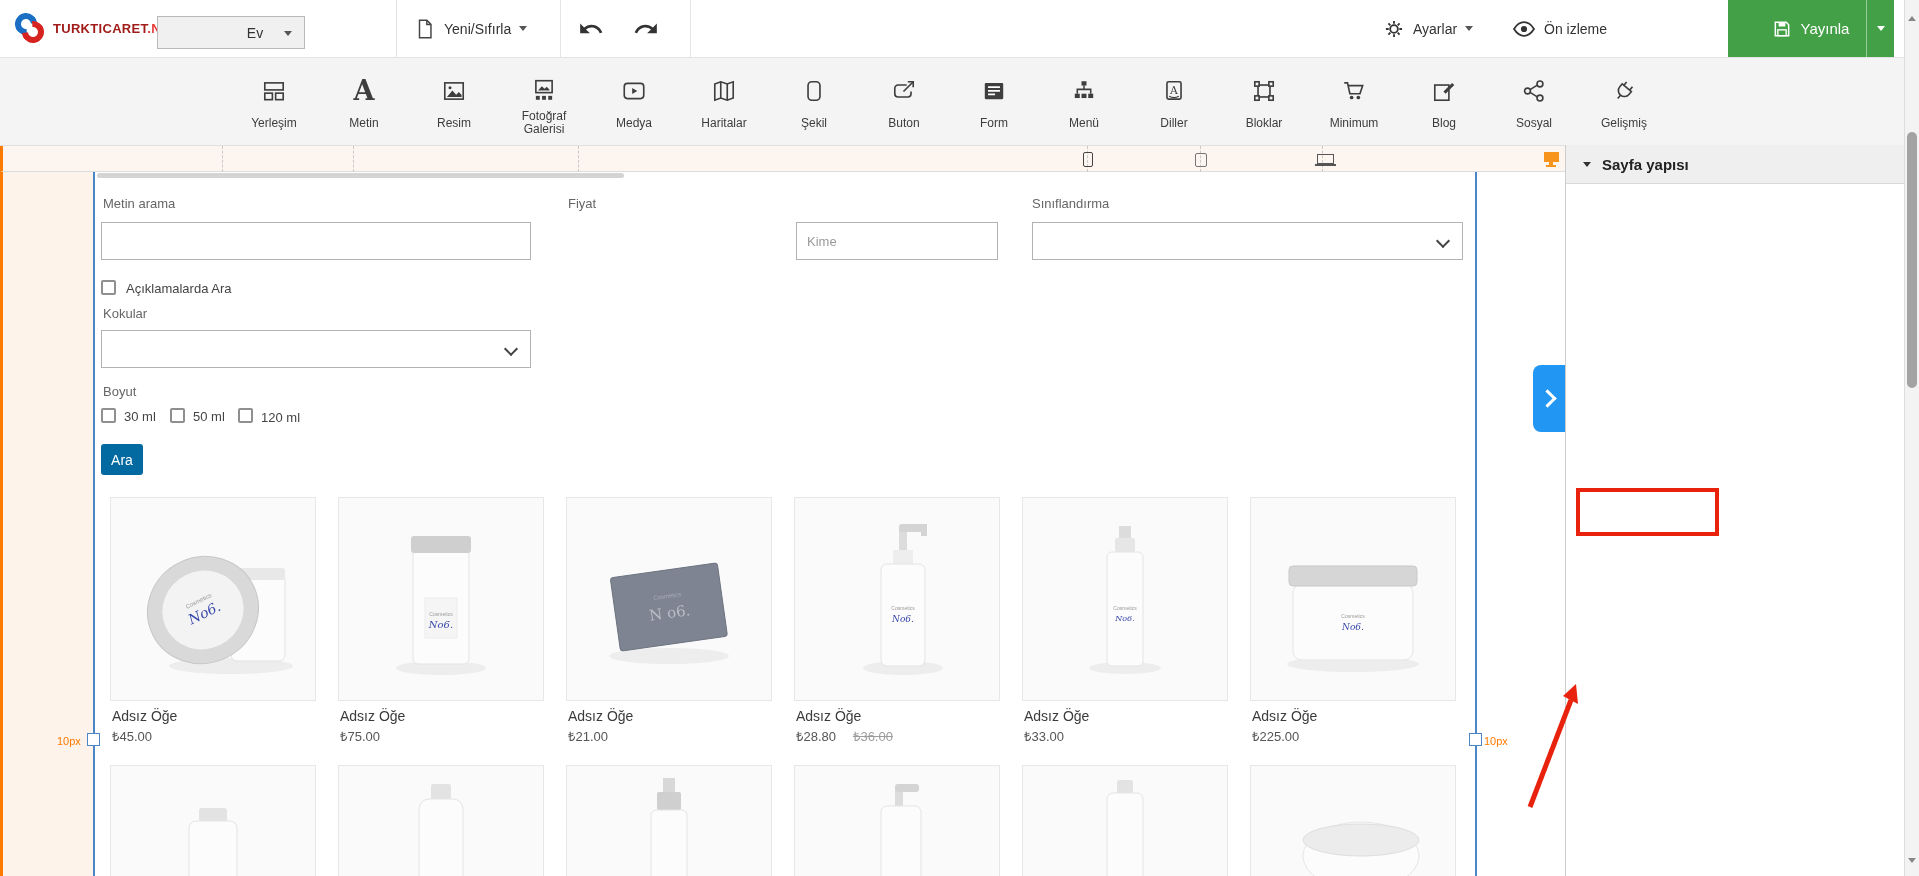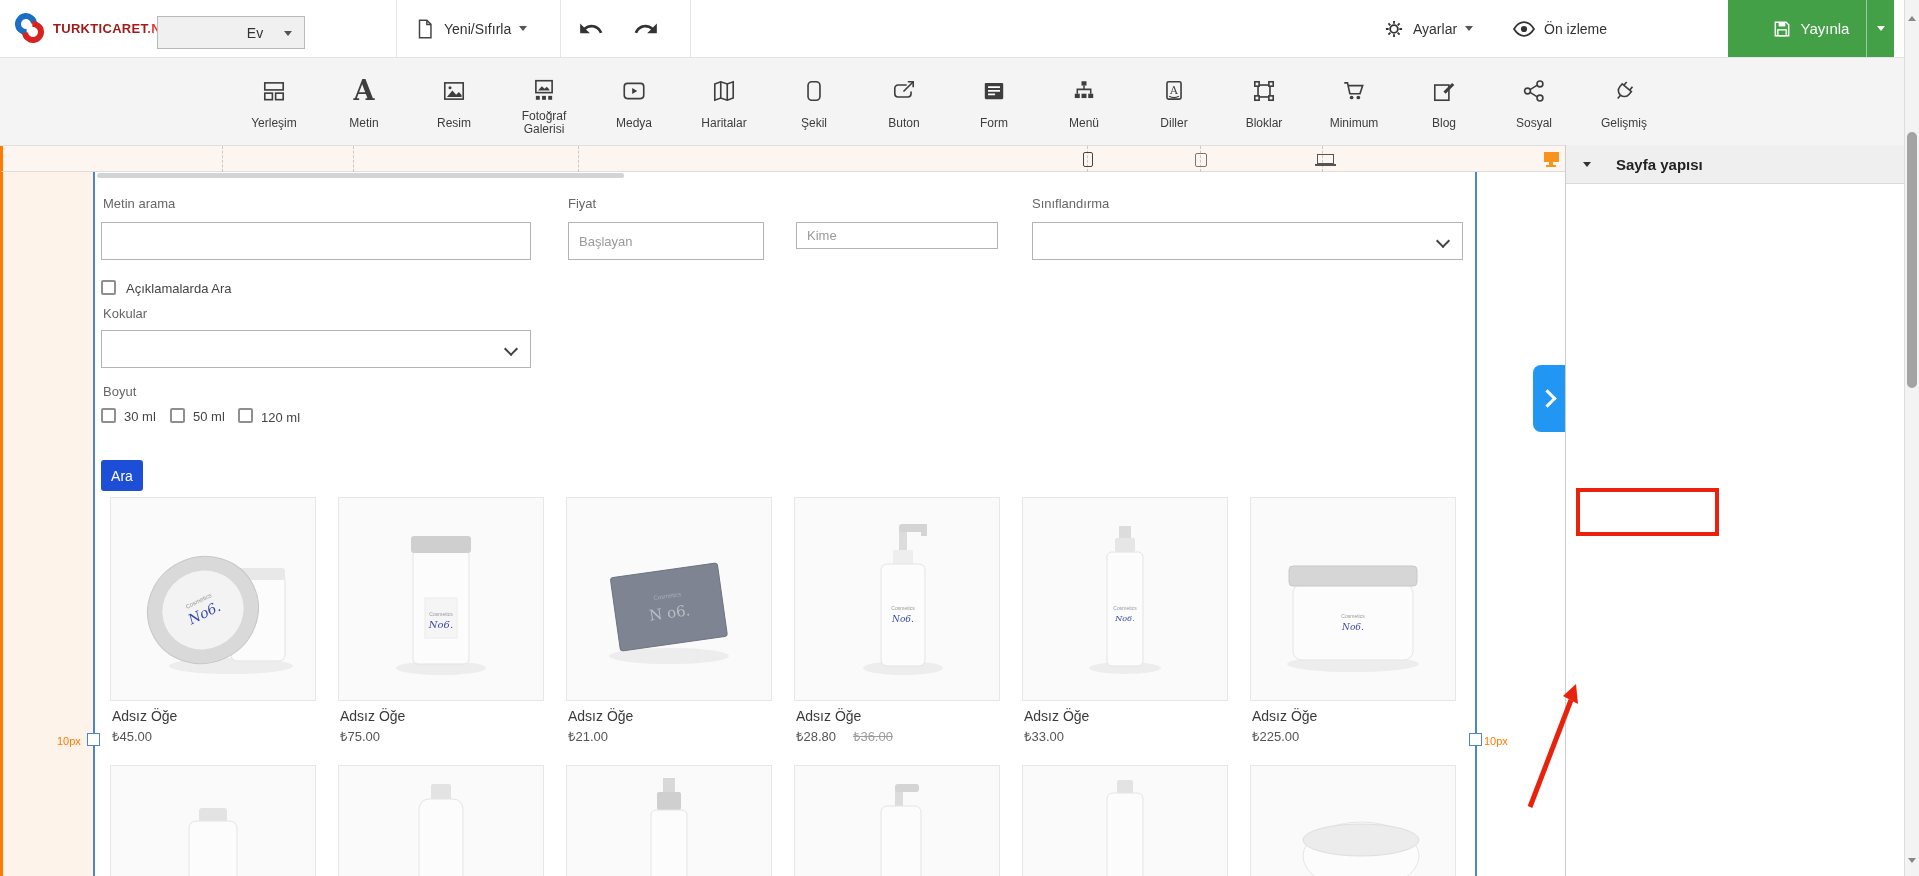--- a/index.html
+++ b/index.html
@@ -31,37 +31,37 @@
   .leftmargin{position:absolute;left:0;top:172px;width:93px;height:704px;background:#fdf3ea;border-left:3px solid #ff7a00;box-sizing:border-box;}
   .blueline{position:absolute;top:172px;width:2px;height:704px;background:#4a86c8;}
   .lbl{position:absolute;font-size:13px;color:#666;}
   .inp{position:absolute;background:#fff;border:1px solid #b3b3b3;font-size:13px;color:#333;padding:0 10px;box-sizing:border-box;outline:none;font-family:"Liberation Sans",sans-serif;}
   input.inp::placeholder{color:#9a9a9a;}
   .chev{position:absolute;width:8px;height:8px;border-right:2px solid #444;border-bottom:2px solid #444;transform:rotate(45deg);}
   .cbx{position:absolute;width:15px;height:15px;border:2px solid #8f8f8f;border-radius:2px;background:#fff;box-sizing:border-box;cursor:pointer;}
   .cbx.on{background:#1e78e8;border-color:#1e78e8;}
   .cbx.on::after{content:"";position:absolute;left:3px;top:0px;width:4px;height:8px;border:solid #fff;border-width:0 2px 2px 0;transform:rotate(40deg);}
   .cblabel{position:absolute;font-size:13px;color:#444;}
-  .arabtn{position:absolute;left:101px;top:444px;width:42px;height:31px;background:#1d4ed8;color:#fff;border:none;border-radius:3px;font-size:14px;cursor:pointer;font-family:"Liberation Sans",sans-serif;margin-top:16px;}
+  .arabtn{position:absolute;left:101px;top:444px;width:42px;height:31px;background:#0369a1;color:#fff;border:none;border-radius:3px;font-size:14px;cursor:pointer;font-family:"Liberation Sans",sans-serif;}
   .card{position:absolute;width:206px;height:204px;background:#fafafa;border:1px solid #e7e7e7;box-sizing:border-box;overflow:hidden;cursor:pointer;}
   .card2{position:absolute;top:765px;width:206px;height:140px;background:#fafafa;border:1px solid #e7e7e7;box-sizing:border-box;overflow:hidden;cursor:pointer;}
   .ptitle{position:absolute;font-size:14px;font-weight:normal;color:#3b3b3b;}
   .pprice{position:absolute;font-size:13px;color:#555;}
   .pprice s{color:#9c9c9c;margin-left:17px;}
   .mark10{position:absolute;font-size:11px;color:#ff7a00;}
   .marksq{position:absolute;width:13px;height:13px;border:1px solid #4a86c8;background:#fff;box-sizing:border-box;}
   .topbarhandle{position:absolute;left:97px;top:173px;width:527px;height:5px;background:#d4d4d4;border-radius:3px;}
   
   .bluetab{position:absolute;left:1533px;top:365px;width:32px;height:67px;background:#2196f3;border-radius:8px 0 0 8px;display:flex;align-items:center;justify-content:center;cursor:pointer;z-index:40;}
   .bluetab .chevr{width:10px;height:10px;border-top:3px solid #fff;border-right:3px solid #fff;transform:rotate(45deg);margin-right:4px;}
   
   .panel{position:absolute;left:1565px;top:145px;width:354px;height:731px;background:#fff;border-left:1px solid #ccc;box-sizing:border-box;z-index:30;}
   .treehdr{position:absolute;left:0;top:0;width:354px;height:38px;background:#efefef;border-bottom:1px solid #d9d9d9;display:flex;align-items:center;cursor:pointer;}
   .treehdr .tri-d{margin-left:17px;border-top-color:#333;}
-  .treehdr .t{margin-left:25px;font-size:15px;font-weight:bold;color:#222;}
+  .treehdr .t{margin-left:11px;font-size:15px;font-weight:bold;color:#222;}
   .trow{position:absolute;height:19px;display:flex;align-items:center;font-size:13px;color:#333;white-space:nowrap;cursor:pointer;}
   .trow.b{font-weight:bold;}
   .minus{width:9px;height:9px;border:1px solid #a5a5a5;background:#fbfbfb;position:relative;margin-right:7px;flex:none;}
   .minus::after{content:"";position:absolute;left:1px;top:3px;width:5px;height:1px;background:#666;}
   .tico{margin-right:5px;flex:none;display:flex;}
   .a13{font-family:"DejaVu Serif",serif;font-weight:bold;font-size:13px;color:#444;margin-right:5px;}
   .selbox{border:2px solid #1d6fd8;padding:0 4px 0 2px;display:flex;align-items:center;height:19px;}
   .flabel{position:absolute;font-size:13px;font-weight:bold;color:#3a3a3a;}
   .fselect{position:absolute;border:1px solid #b9b9b9;background:#fff;display:flex;align-items:stretch;font-size:13px;color:#333;box-sizing:border-box;cursor:pointer;}
   .fselect .val{flex:1;display:flex;align-items:center;padding-left:12px;}
@@ -332,22 +332,21 @@
   </div>
 
   <div class="leftmargin"></div>
   <div class="blueline" style="left:93px;"></div>
   <div class="blueline" style="left:1475px;"></div>
   <div class="topbarhandle"></div>
 
   <div class="lbl" style="left:103px;top:196px;">Metin arama</div>
   <input class="inp" style="left: 101px; top: 222px; width: 430px; height: 38px;">
   <div class="lbl" style="left:568px;top:196px;">Fiyat</div>
-  <input class="inp" style="left: 568px; top: 222px; width: 196px; height: 38px;" placeholder="Başlayan">
-  <input class="inp" style="left: 796px; top: 222px; width: 202px; height: 27px;" placeholder="Kime">
+  <input class="inp" style="left: 796px; top: 222px; width: 202px; height: 38px;" placeholder="Kime">
   <div class="lbl" style="left:1032px;top:196px;">Sınıflandırma</div>
   <div class="inp" style="left:1032px;top:222px;width:431px;height:38px;cursor:pointer;">
       <span class="chev" style="right:14px;top:13px;"></span>
     </div>
 
   <span class="cbx" style="left:101px;top:280px;"></span>
   <span class="cblabel" style="left:126px;top:281px;">Açıklamalarda Ara</span>
 
   <div class="lbl" style="left:103px;top:300px;margin-top:6px;">Kokular</div>
   <div class="inp" style="left:101px;top:330px;width:430px;height:38px;cursor:pointer;">

